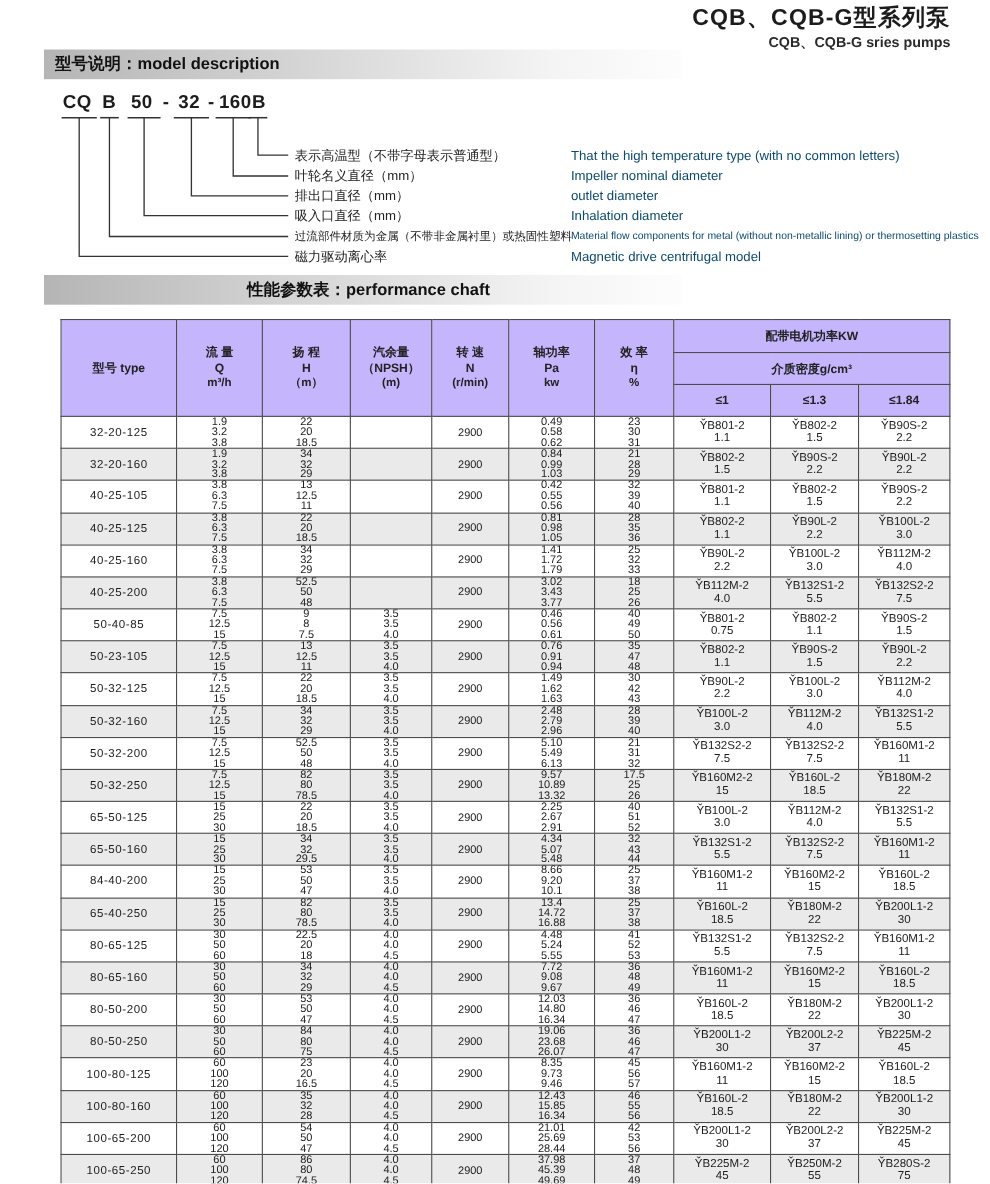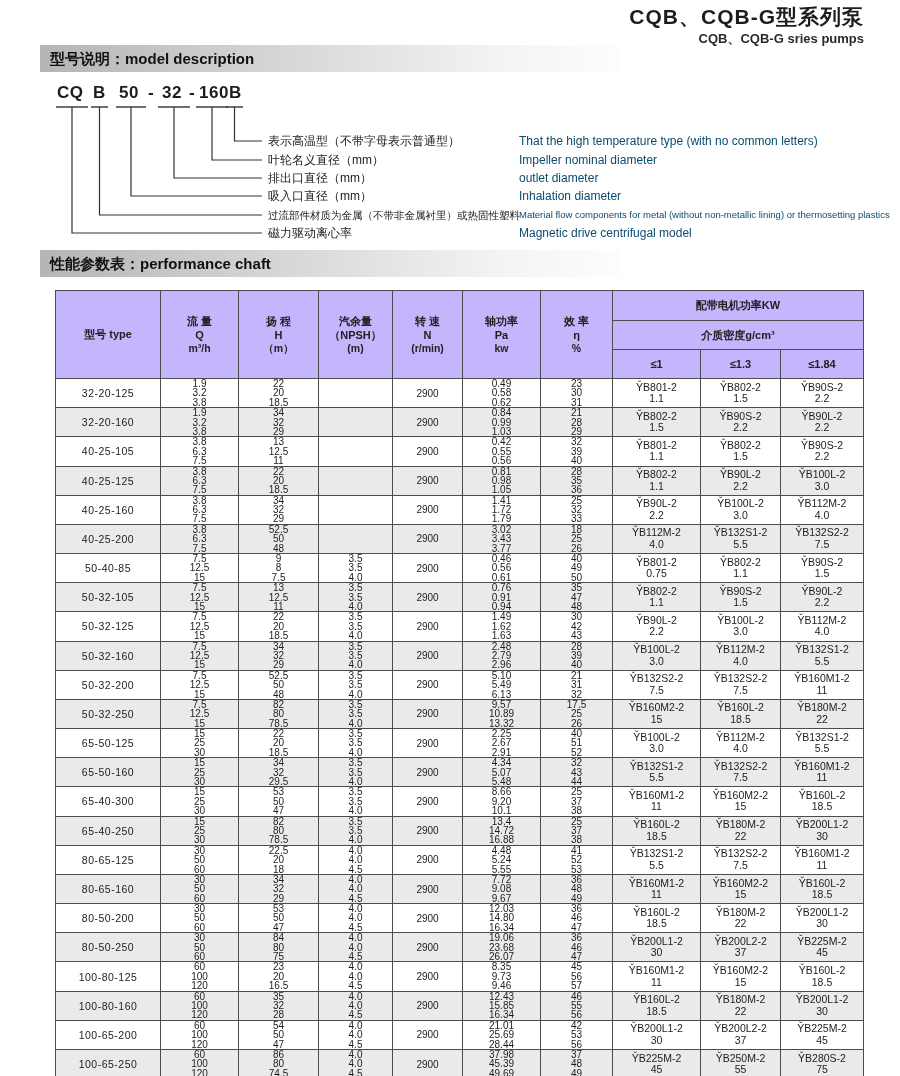--- a/index.html
+++ b/index.html
@@ -9,21 +9,21 @@
   
   .title-block{position:absolute;top:4px;right:36px;text-align:right;}
   .title-cn{font-size:21px;font-weight:bold;letter-spacing:1px;line-height:26px;}
   .title-en{font-size:13px;font-weight:bold;color:#2a2a2a;line-height:18px;}
 
   
   .sec-bar{position:absolute;left:40px;width:580px;height:27px;
            background:linear-gradient(90deg,#b5b5b5 0%,#d9d9d9 45%,#f4f4f4 80%,#fdfdfd 100%);
            font-size:15px;font-weight:bold;line-height:27px;padding-left:10px;box-sizing:border-box;color:#111;}
   #bar-model{top:45px;}
-  #bar-perf{top:250px;}
+  #bar-perf{top:250px;text-align:center;}
 
   
   #diagram{position:absolute;left:0;top:0;width:743px;height:250px;}
   .tok{position:absolute;top:83px;font-size:17px;font-weight:bold;letter-spacing:0.5px;}
   #diag-svg{position:absolute;left:0;top:0;}
   .lab-row{position:absolute;height:16px;line-height:16px;white-space:nowrap;}
   .lab-cn{position:absolute;left:268px;font-size:12px;color:#222;}
   .lab-en{position:absolute;left:519px;font-size:12px;color:#0c4a6e;text-align:center;}
   .lab-row.small .lab-cn{font-size:10.5px;}
   .lab-row.small .lab-en{font-size:9.5px;}
@@ -451,21 +451,21 @@
           <td class="c-motor">
             <span class="m-name">Y̌B802-2</span>
             <span class="m-kw">1.1</span>
           </td>
           <td class="c-motor">
             <span class="m-name">Y̌B90S-2</span>
             <span class="m-kw">1.5</span>
           </td>
         </tr>
         <tr>
-          <td class="c-type">50-32-105</td>
+          <td class="c-type">50-23-105</td>
           <td class="v3 c-q">
             <div>7.5</div>
             <div>12.5</div>
             <div>15</div>
           </td>
           <td class="v3 c-h">
             <div>13</div>
             <div>12.5</div>
             <div>11</div>
           </td>
@@ -738,21 +738,21 @@
           <td class="c-motor">
             <span class="m-name">Y̌B132S2-2</span>
             <span class="m-kw">7.5</span>
           </td>
           <td class="c-motor">
             <span class="m-name">Y̌B160M1-2</span>
             <span class="m-kw">11</span>
           </td>
         </tr>
         <tr>
-          <td class="c-type">65-40-300</td>
+          <td class="c-type">84-40-200</td>
           <td class="v3 c-q">
             <div>15</div>
             <div>25</div>
             <div>30</div>
           </td>
           <td class="v3 c-h">
             <div>53</div>
             <div>50</div>
             <div>47</div>
           </td>

